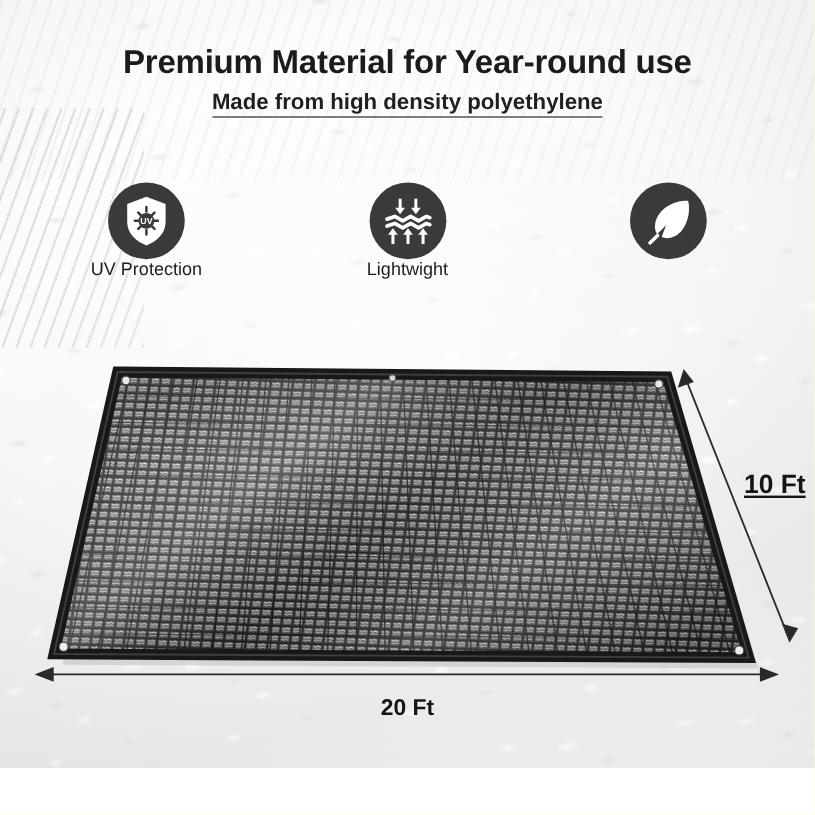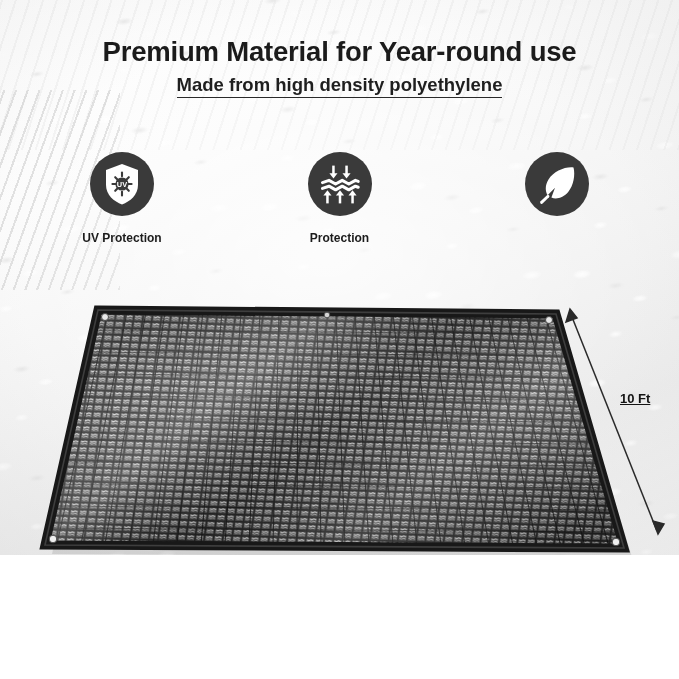--- a/index.html
+++ b/index.html
@@ -4,21 +4,21 @@
 <title>Premium Material Product Infographic</title>
 <style>
   html, body {
     margin: 0;
     padding: 0;
     background: #ffffff;
   }
   #stage {
     position: relative;
     width: 679px;
-    height: 555px;
+    height: 640px;
     overflow: hidden;
     font-family: "Liberation Sans", sans-serif;
     background: #fef9c3;
   }
 
   
   .bg-base {
     position: absolute;
     inset: 0;
     background:
@@ -103,41 +103,39 @@
     text-align: center;
   }
   .fcircle {
     width: 64px; height: 64px;
     margin: 0 auto;
     border-radius: 50%;
     background: #3a3a3a;
     position: relative;
   }
   .flabel {
-    margin-top: 15px;
-    font-size: 12px;
+    font-size: 15px;
     color: #1c1c1c;
-    font-weight: bold;
   }
 
   
   .cloth-wrap {
     position: absolute;
     top: 0; left: 0;
     width: 679px; height: 679px;
     pointer-events: none;
   }
 
   
   .dim-label {
     position: absolute;
     font-weight: bold;
     color: #141414;
   }
-  .dim-10 { top: 391px; left: 620px; font-size: 13px; text-decoration: underline; }
+  .dim-10 { top: 391px; left: 620px; font-size: 22px; text-decoration: underline; }
   .dim-20 { top: 580px; left: 0; right: 0; text-align: center; font-size: 19px; }
 </style>
 </head>
 <body>
 
 <div id="stage">
 
   <div class="bg-base"></div>
   <div class="bg-dots"></div>
   <div class="bg-dots-dark"></div>
@@ -188,21 +186,21 @@
             <path d="M27.95 43.6 L36.05 43.6 L32 38.2 Z"></path>
             <rect x="43.3" y="43.0" width="2.5" height="8.4"></rect>
             <path d="M40.5 43.6 L48.6 43.6 L44.55 38.2 Z"></path>
           </g>
           <g fill="none" stroke="#ffffff" stroke-width="3.1" stroke-linecap="round" stroke-linejoin="round">
             <path d="M14.5 30.6 L21 28.4 L27.6 32.0 L34.2 28.4 L40.8 32.0 L47.4 28.4 L50.2 29.4"></path>
             <path d="M14.5 36.4 L21 34.2 L27.6 37.8 L34.2 34.2 L40.8 37.8 L47.4 34.2 L50.2 35.2"></path>
           </g>
         </svg>
       </div>
-      <div class="flabel">Protection</div>
+      <div class="flabel">Lightwight</div>
     </div>
 
     <div class="feature">
       <div class="fcircle">
         <svg width="64" height="64" viewBox="0 0 64 64" aria-hidden="true">
           <path d="M48.5 15.5 C40 14.5 28.5 19.5 23.5 27.5 C19.8 33.5 20.3 39.4 22.6 43.2
                    L30 35.8 L26.4 45.6 C31.6 47.8 38.6 45.6 43.2 40 C48.6 33.4 50.4 22.6 48.5 15.5 Z" fill="#ffffff"></path>
           <path d="M23.0 44.2 L16.6 50.4" stroke="#ffffff" stroke-width="2.9" stroke-linecap="round"></path>
         </svg>
       </div>

